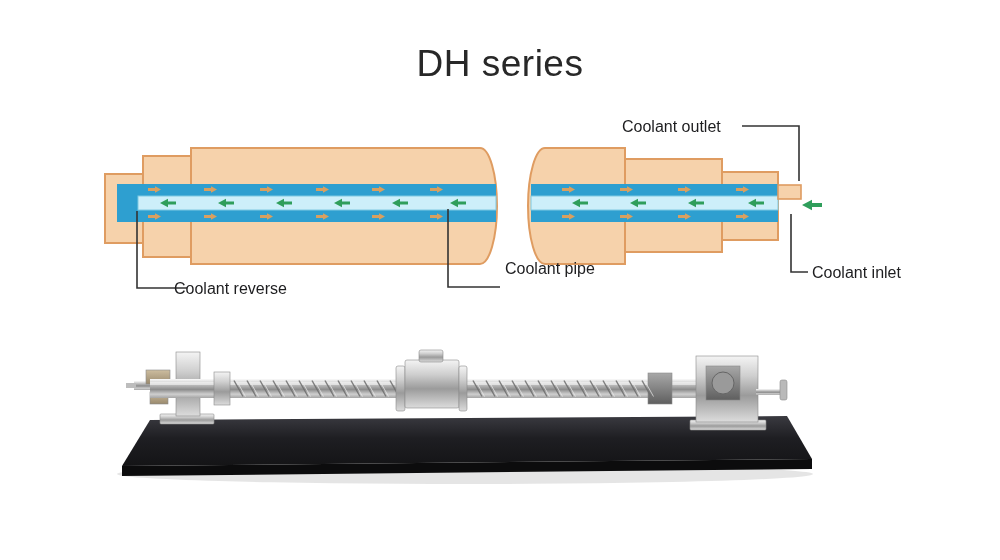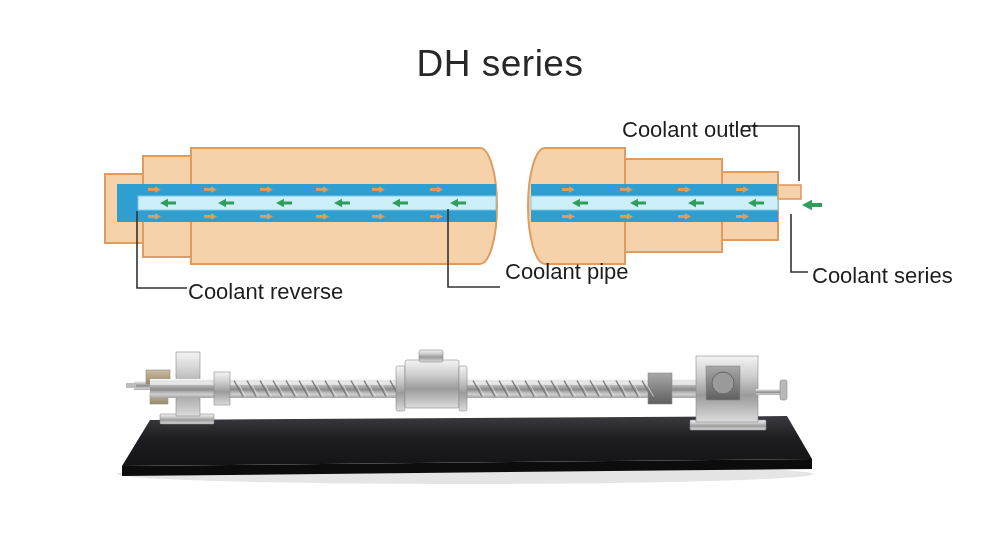--- a/index.html
+++ b/index.html
@@ -1,22 +1,22 @@
 <!DOCTYPE html>
 <html style="--body: #f6d2ab; --body-stroke: #df9c61; --channel: #2e9fd0; --inner-pipe: #cdeffa; --flow-in: #2f9e5b; --flow-out: #d8a060; --leader: #333333; --text: #1d1d1f; --base-dark: #1b1b1e;"><head>
 <meta charset="utf-8">
 <style>
   html,body{margin:0;padding:0;background:#fff;}
   .page{position:relative;width:1000px;height:560px;background:#ffffff;overflow:hidden;
         font-family:"Liberation Sans",sans-serif;}
   .title{position:absolute;top:18px;left:0;width:100%;text-align:center;
          font-size:37px;font-weight:500;letter-spacing:.5px;color:#282828;}
-  .lbl{position:absolute;font-size:22px;line-height:1.2;color:var(--text,#1d1d1f);white-space:nowrap;}
+  .lbl{position:absolute;font-size:16px;line-height:1.2;color:var(--text,#1d1d1f);white-space:nowrap;}
   .lbl-outlet{left:622px;top:117px;}
-  .lbl-reverse{left:188px;top:279px;}
+  .lbl-reverse{left:174px;top:279px;}
   .lbl-pipe{left:505px;top:259px;}
   .lbl-inlet{left:812px;top:263px;}
   svg.scene{position:absolute;left:0;top:0;}
   .cs-body{fill:var(--body,#f6d2ab);stroke:var(--body-stroke,#df9c61);stroke-width:2;}
   .cs-channel{fill:var(--channel,#2e9fd0);}
   .cs-pipe{fill:var(--inner-pipe,#cdeffa);stroke:#7fc9e2;stroke-width:1;}
   .cs-stub{fill:var(--body,#f6d2ab);stroke:var(--body-stroke,#df9c61);stroke-width:1.6;}
   .leader{fill:none;stroke:var(--leader,#333333);stroke-width:1.6;}
   .groove{stroke:#6e6e6e;stroke-width:1.4;opacity:.85;}
   .groove-hi{stroke:#ececec;stroke-width:1;opacity:.7;}
@@ -219,14 +219,14 @@
         <circle cx="723" cy="383" r="11" fill="#9a9a9a" stroke="#666" stroke-width="1"></circle>
         <rect x="756" y="389" width="28" height="6" fill="url(#gradShaft)"></rect>
         <rect x="780" y="380" width="7" height="20" rx="2" fill="#b9b9b9" class="metal-edge"></rect>
       </g>
     </g>
   </svg>
 
   <div class="lbl lbl-outlet">Coolant outlet</div>
   <div class="lbl lbl-reverse">Coolant reverse</div>
   <div class="lbl lbl-pipe">Coolant pipe</div>
-  <div class="lbl lbl-inlet">Coolant series</div>
+  <div class="lbl lbl-inlet">Coolant inlet</div>
 </div>
 
 </body></html>

